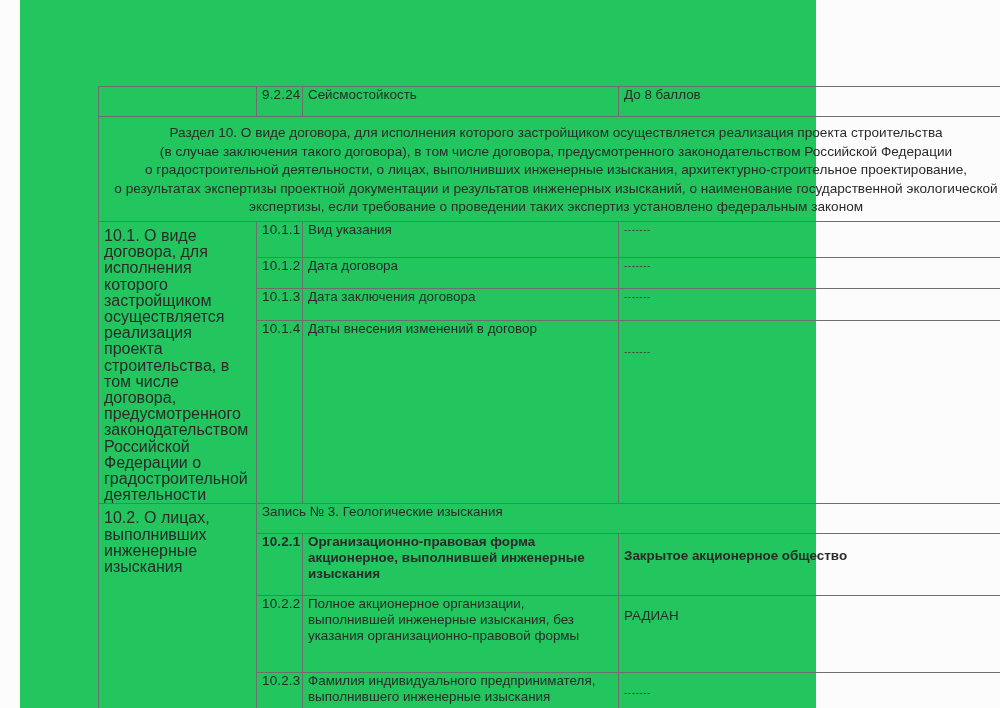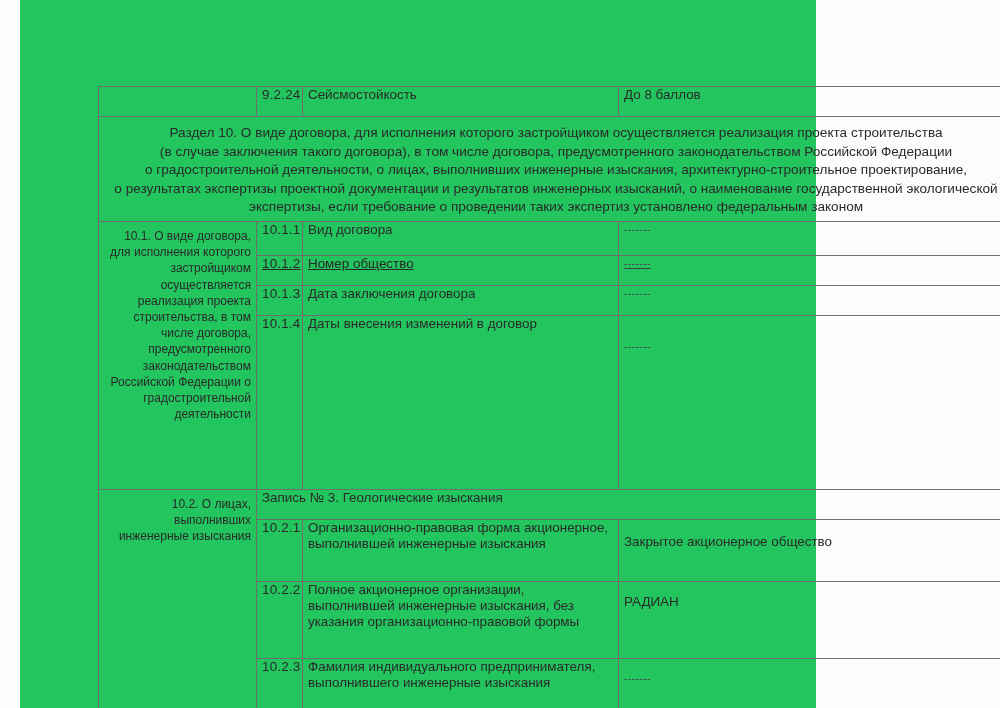--- a/index.html
+++ b/index.html
@@ -45,32 +45,31 @@
   .row-seis td { height: 29px; vertical-align: middle; padding-top: 2px; }
   .section-title {
     text-align: center;
     font-size: 13.6px;
     line-height: 18.6px;
     padding: 7px 10px 4px 10px !important;
     height: 92px;
     border-radius: 17px;
   }
   .r1011 td { height: 33px; padding-top: 8px; }
-  .r1012 td { height: 29px; padding-top: 6px; text-decoration: underline; }
+  .r1012 td { height: 29px; padding-top: 6px; }
   .r1013 td { height: 29px; padding-top: 6px; }
   .r1014 td { height: 150px; padding-top: 7px; }
   .r1014 td.val { padding-top: 23px; }
   .left-big {
-    font-size: 12px;
+    font-size: 16px;
     line-height: 16.2px;
     padding-top: 6px !important;
-    text-align: right;
   }
   .r102h td { height: 29px; padding-top: 7px; }
-  .r1021 td { height: 47px; padding-top: 6px; }
+  .r1021 td { height: 47px; padding-top: 6px; font-weight: bold; }
   .r1021 td.val { padding-top: 14px; }
   .r1022 td { height: 64px; padding-top: 6px; }
   .r1022 td.val { padding-top: 12px; }
   .r1023 td { height: 52px; padding-top: 6px; }
   .r1023 td.val { padding-top: 12px; }
   .num { text-align: left; white-space: nowrap; letter-spacing: 0.2px; }
   .dash { font-size: 10px; letter-spacing: 0.5px; color: #444; }
 </style>
 </head>
 <body>
@@ -98,26 +97,26 @@
         <div>(в случае заключения такого договора), в том числе договора, предусмотренного законодательством Российской Федерации</div>
         <div>о градостроительной деятельности, о лицах, выполнивших инженерные изыскания, архитектурно-строительное проектирование,</div>
         <div>о результатах экспертизы проектной документации и результатов инженерных изысканий, о наименование государственной экологической</div>
         <div>экспертизы, если требование о проведении таких экспертиз установлено федеральным законом</div>
       </td>
     </tr>
 
     <tr class="r1011">
       <td rowspan="4" class="left-big">10.1. О виде договора, для исполнения которого застройщиком осуществляется реализация проекта строительства, в том числе договора, предусмотренного законодательством Российской Федерации о градостроительной деятельности</td>
       <td class="num">10.1.1</td>
-      <td>Вид договора</td>
+      <td>Вид указания</td>
       <td class="val dash">-------</td>
     </tr>
     <tr class="r1012">
       <td class="num">10.1.2</td>
-      <td>Номер общество</td>
+      <td>Дата договора</td>
       <td class="val dash">-------</td>
     </tr>
     <tr class="r1013">
       <td class="num">10.1.3</td>
       <td>Дата заключения договора</td>
       <td class="val dash">-------</td>
     </tr>
     <tr class="r1014">
       <td class="num">10.1.4</td>
       <td>Даты внесения изменений в договор</td>

